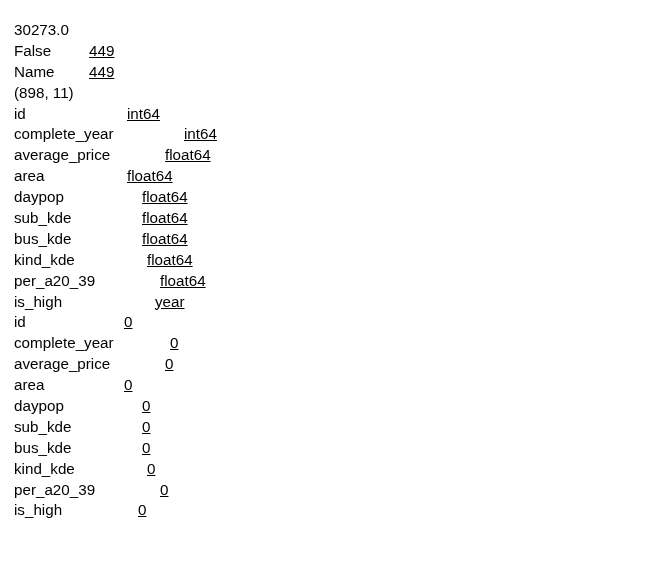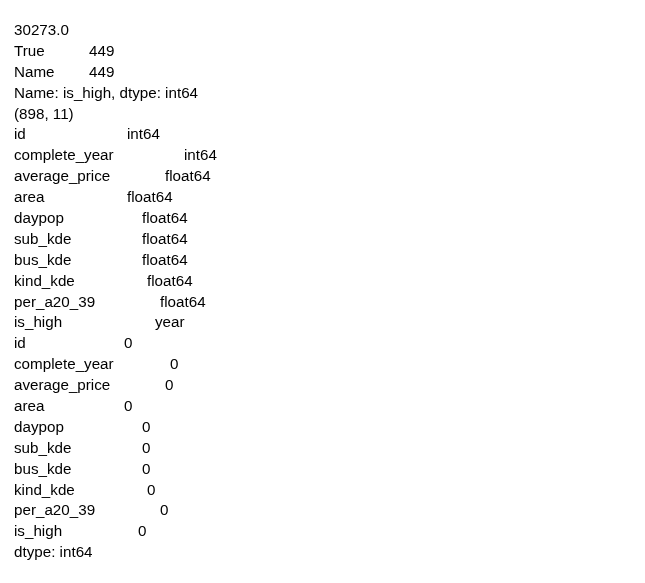--- a/index.html
+++ b/index.html
@@ -38,36 +38,36 @@
   
   .out-label {
     display: inline;
   }
 
   
   .out-value {
     position: absolute;
     top: 0;
     line-height: 20.9px;
+    text-decoration: underline;
   }
 
   .spacer-top {
     height: 4px;
   }
 </style>
 </head>
 <body>
 
 <div id="output-block">
   <div class="spacer-top"></div>
   <div id="line-container">
       <div class="out-line"><span class="out-label">30273.0</span></div>
-      <div class="out-line"><span class="out-label">True</span><span class="out-value" style="left: 89px;">449</span></div>
+      <div class="out-line"><span class="out-label">False</span><span class="out-value" style="left: 89px;">449</span></div>
       <div class="out-line"><span class="out-label">Name</span><span class="out-value" style="left: 89px;">449</span></div>
-      <div class="out-line"><span class="out-label">Name: is_high, dtype: int64</span></div>
       <div class="out-line"><span class="out-label">(898, 11)</span></div>
       <div class="out-line"><span class="out-label">id</span><span class="out-value" style="left: 127px;">int64</span></div>
       <div class="out-line"><span class="out-label">complete_year</span><span class="out-value" style="left: 184px;">int64</span></div>
       <div class="out-line"><span class="out-label">average_price</span><span class="out-value" style="left: 165px;">float64</span></div>
       <div class="out-line"><span class="out-label">area</span><span class="out-value" style="left: 127px;">float64</span></div>
       <div class="out-line"><span class="out-label">daypop</span><span class="out-value" style="left: 142px;">float64</span></div>
       <div class="out-line"><span class="out-label">sub_kde</span><span class="out-value" style="left: 142px;">float64</span></div>
       <div class="out-line"><span class="out-label">bus_kde</span><span class="out-value" style="left: 142px;">float64</span></div>
       <div class="out-line"><span class="out-label">kind_kde</span><span class="out-value" style="left: 147px;">float64</span></div>
       <div class="out-line"><span class="out-label">per_a20_39</span><span class="out-value" style="left: 160px;">float64</span></div>
@@ -75,15 +75,14 @@
       <div class="out-line"><span class="out-label">id</span><span class="out-value" style="left: 124px;">0</span></div>
       <div class="out-line"><span class="out-label">complete_year</span><span class="out-value" style="left: 170px;">0</span></div>
       <div class="out-line"><span class="out-label">average_price</span><span class="out-value" style="left: 165px;">0</span></div>
       <div class="out-line"><span class="out-label">area</span><span class="out-value" style="left: 124px;">0</span></div>
       <div class="out-line"><span class="out-label">daypop</span><span class="out-value" style="left: 142px;">0</span></div>
       <div class="out-line"><span class="out-label">sub_kde</span><span class="out-value" style="left: 142px;">0</span></div>
       <div class="out-line"><span class="out-label">bus_kde</span><span class="out-value" style="left: 142px;">0</span></div>
       <div class="out-line"><span class="out-label">kind_kde</span><span class="out-value" style="left: 147px;">0</span></div>
       <div class="out-line"><span class="out-label">per_a20_39</span><span class="out-value" style="left: 160px;">0</span></div>
       <div class="out-line"><span class="out-label">is_high</span><span class="out-value" style="left: 138px;">0</span></div>
-      <div class="out-line"><span class="out-label">dtype: int64</span></div>
     </div>
 </div>
 
 </body></html>

